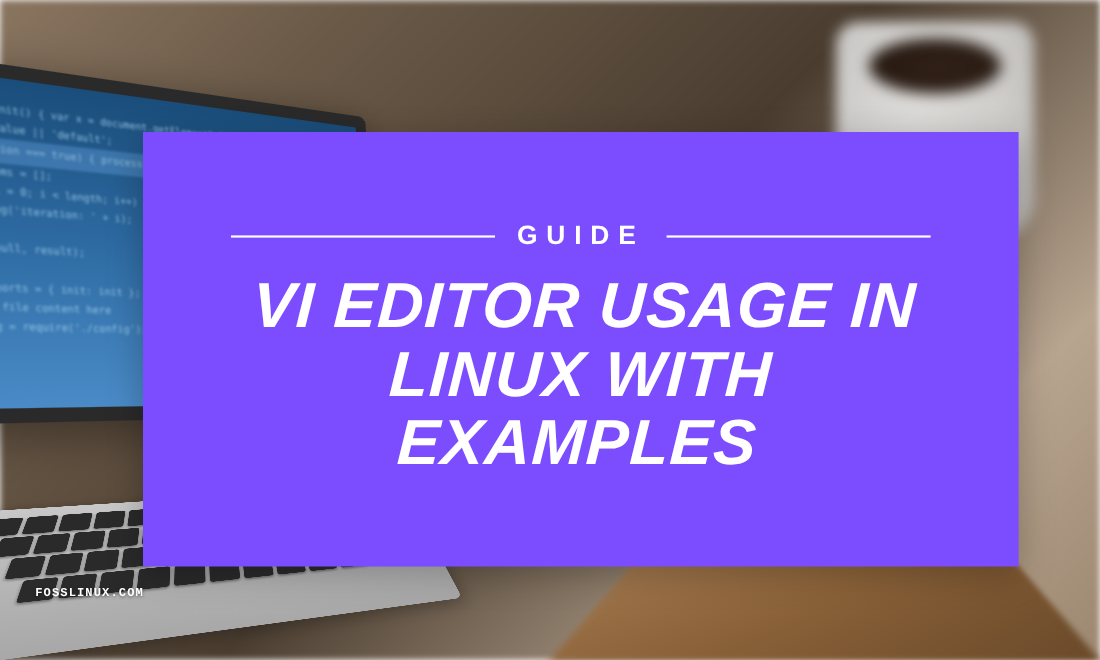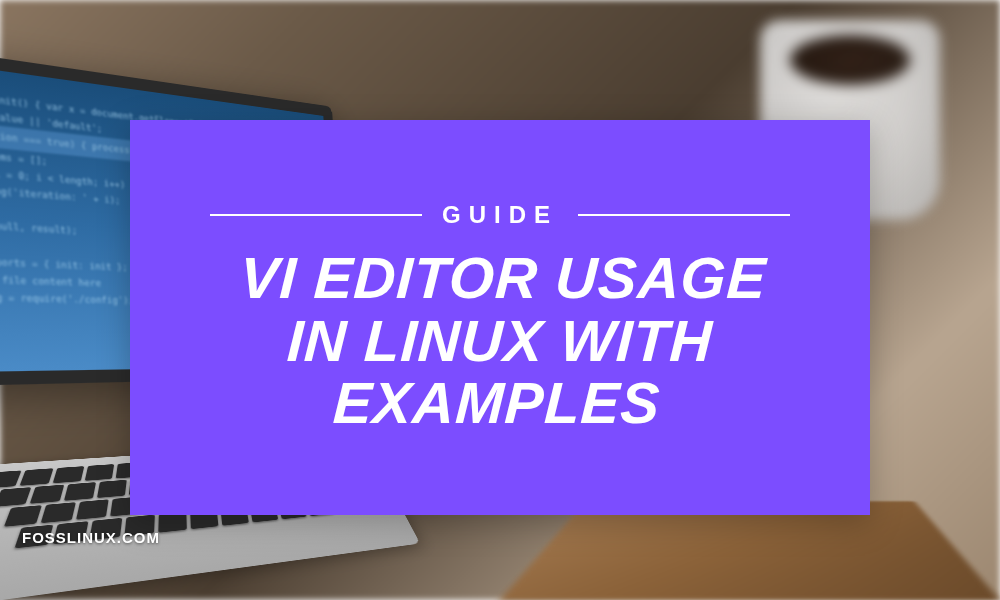--- a/index.html
+++ b/index.html
@@ -111,21 +111,21 @@
   height: 300px;
   background: linear-gradient(135deg, #a67c52 0%, #8b6239 50%, #6b4a2a 100%);
   filter: blur(4px);
   transform: perspective(500px) rotateX(60deg);
   transform-origin: bottom;
 }
 .overlay-card {
   position: absolute;
   left: 130px;
   top: 120px;
-  width: 740px;
+  width: 796px;
   height: 395px;
   background: #7c4dff;
   display: flex;
   flex-direction: column;
   align-items: center;
   justify-content: center;
   padding: 40px 80px;
   box-shadow: 0 8px 30px rgba(0,0,0,0.25);
 }
 .guide-row {
@@ -152,27 +152,27 @@
   font-weight: 900;
   color: #ffffff;
   text-align: center;
   line-height: 1.08;
   letter-spacing: 1px;
   font-style: italic;
   transform: skewX(-3deg);
 }
 .watermark {
   position: absolute;
-  left: 22px;
+  left: 32px;
   bottom: 54px;
-  font-size: 15px;
+  font-size: 11px;
   font-weight: 700;
   color: #ffffff;
   letter-spacing: 1px;
-  font-family: Liberation Sans, sans-serif;
+  font-family: Liberation Mono, monospace;
   text-shadow: 0 1px 3px rgba(0,0,0,0.5);
 }
 </style>
 </head>
 <body>
 
 <div class="background"></div>
 
 <div class="wood-surface"></div>
 

